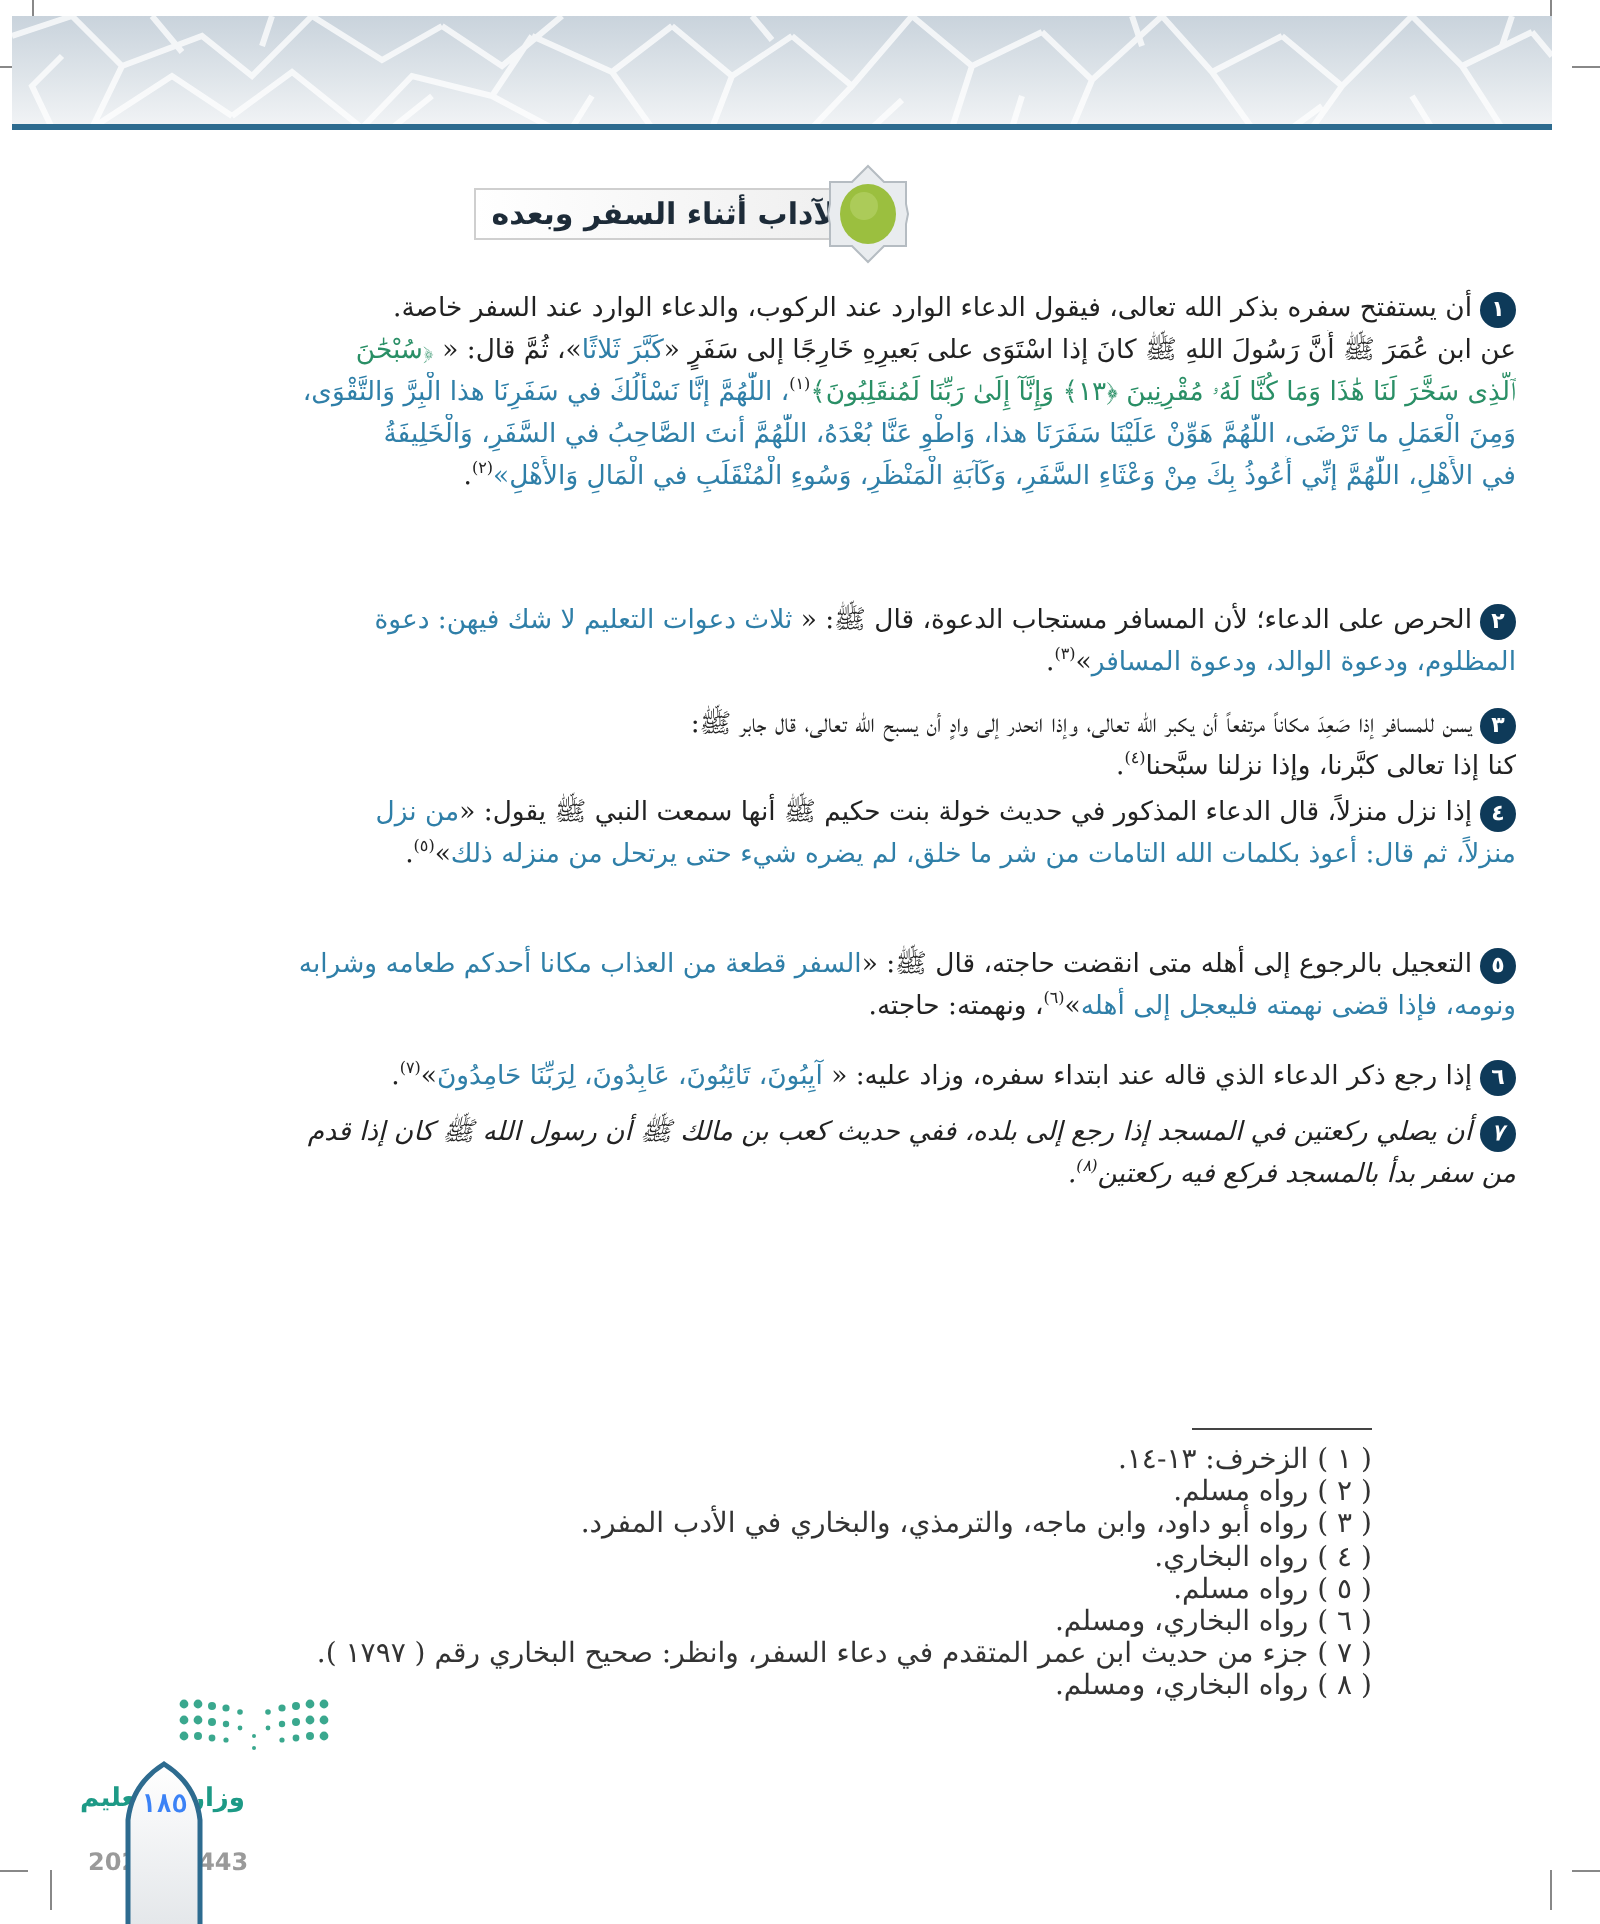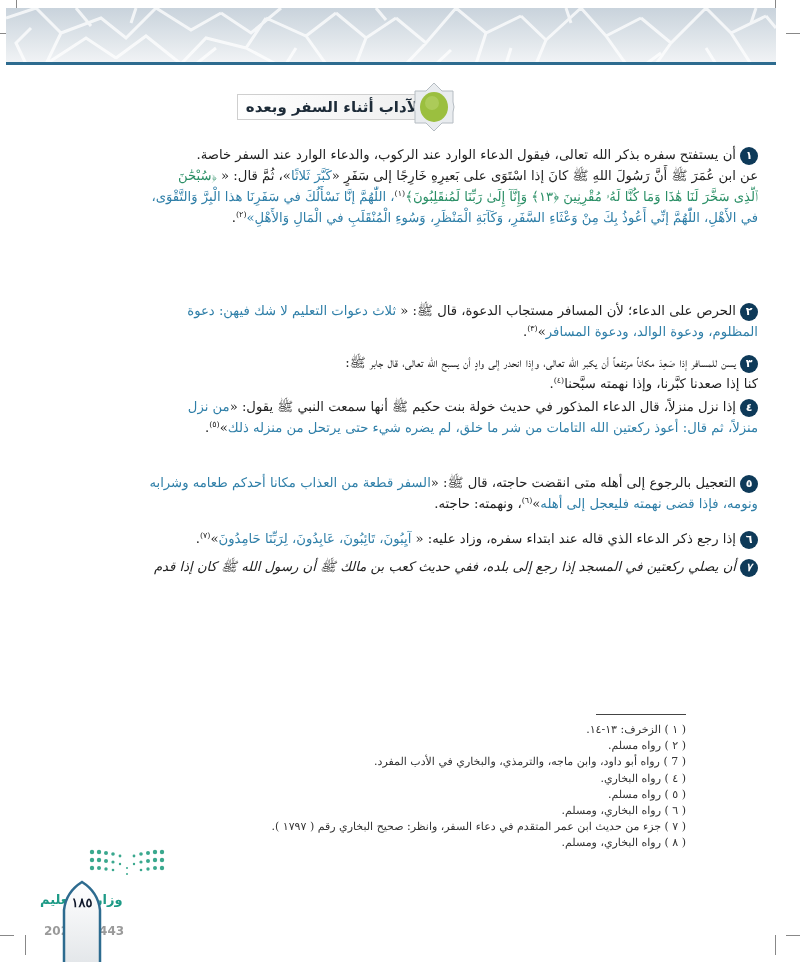--- a/index.html
+++ b/index.html
@@ -31,31 +31,31 @@
     display: inline-block; width: 18px; height: 18px; border-radius: 50%;
     background: #0e3a59; color: #fff; font-size: 11px; line-height: 18px; text-align: center;
     font-family: "DejaVu Sans", sans-serif; font-weight: bold; vertical-align: middle; margin-left: 4px;
   }
   .q { color: #2a8f66; }
   .h { color: #2f7fa8; }
   .sup { font-size: 8px; vertical-align: super; line-height: 0; }
   .line { display: block; white-space: nowrap; overflow: hidden; }
 
   .fn-rule { position: absolute; left: 596px; top: 714px; width: 90px; height: 1px; background: #444; }
-  .footnotes { position: absolute; left: 280px; top: 722px; width: 406px; direction: rtl; text-align: right; font-size: 11px; line-height: 16.2px; color: #333; }
+  .footnotes { position: absolute; left: 280px; top: 722px; width: 406px; direction: rtl; text-align: right; font-size: 14px; line-height: 16.2px; color: #333; }
   .footnotes div { white-space: nowrap; }
 
   .logo { position: absolute; left: 40px; top: 848px; width: 140px; height: 70px; font-weight: bold; }
   .dots { position: absolute; left: 48px; top: 0; }
   .logo-ar { position: absolute; left: 0; top: 44px; font-family: "DejaVu Sans", sans-serif; font-size: 13px; color: #1d9a86; direction: rtl; width: 90px; text-align: left; }
   .logo-en { position: absolute; left: 4px; top: 66px; font-family: "DejaVu Sans", sans-serif; font-size: 7.5px; color: #8a8a8a; white-space: nowrap; margin-top: 48px; }
   .logo-year { position: absolute; left: 4px; top: 76px; font-family: "DejaVu Sans", sans-serif; font-size: 12px; color: #9a9a9a; white-space: nowrap; }
 
   .page-tab { position: absolute; left: 62px; top: 880px; width: 40px; height: 82px; }
-  .page-num { position: absolute; left: 62px; top: 895px; width: 40px; text-align: center; font-family: Liberation Sans, sans-serif; font-weight: bold; font-size: 13px; color: #0f172a; direction: rtl; }
+  .page-num { position: absolute; left: 62px; top: 895px; width: 40px; text-align: center; font-family: Liberation Mono, monospace; font-weight: bold; font-size: 13px; color: #3b82f6; direction: rtl; }
 </style>
 </head>
 <body>
 
 <div class="crop" style="left:0;top:33px;width:14px;height:1px;"></div>
 <div class="crop" style="left:16px;top:0;width:1px;height:14px;"></div>
 <div class="crop" style="left:786px;top:33px;width:14px;height:1px;"></div>
 <div class="crop" style="left:775px;top:0;width:1px;height:14px;"></div>
 <div class="crop" style="left:0;top:935px;width:14px;height:1px;"></div>
 <div class="crop" style="left:25px;top:935px;width:1px;height:20px;"></div>
@@ -79,51 +79,53 @@
     <ellipse cx="21" cy="25" rx="14" ry="15" fill="#9bbf3f"></ellipse>
     <ellipse cx="19" cy="21" rx="7" ry="7" fill="#b8d46a" opacity="0.6"></ellipse>
   </svg>
 </div>
 
 <div class="content" id="content" style="top:0;">
     <div class="item" style="top: 144px;">
       <span class="line"><span class="num">١</span><span>أن يستفتح سفره بذكر الله تعالى، فيقول الدعاء الوارد عند الركوب، والدعاء الوارد عند السفر خاصة.</span></span>
       <span class="line"><span>عن ابن عُمَرَ ﷺ أَنَّ رَسُولَ اللهِ ﷺ كانَ إذا اسْتَوَى على بَعيرِهِ خَارِجًا إلى سَفَرٍ «</span><span class="h">كَبَّرَ ثَلاثًا</span><span>»، ثُمَّ قال: « </span><span class="q">﴿سُبْحَٰنَ</span></span>
       <span class="line"><span class="q">ٱلَّذِى سَخَّرَ لَنَا هَٰذَا وَمَا كُنَّا لَهُۥ مُقْرِنِينَ ﴿١٣﴾ وَإِنَّآ إِلَىٰ رَبِّنَا لَمُنقَلِبُونَ﴾</span><span class="sup">(١)</span><span class="h">، اللّٰهُمَّ إنَّا نَسْأَلُكَ في سَفَرِنَا هذا الْبِرَّ وَالتَّقْوَى،</span></span>
+      <span class="line"><span class="h">وَمِنَ الْعَمَلِ ما تَرْضَى، اللّٰهُمَّ هَوِّنْ عَلَيْنَا سَفَرَنَا هذا، وَاطْوِ عَنَّا بُعْدَهُ، اللّٰهُمَّ أنتَ الصَّاحِبُ في السَّفَرِ، وَالْخَلِيفَةُ</span></span>
       <span class="line"><span class="h">في الأَهْلِ، اللّٰهُمَّ إنِّي أَعُوذُ بِكَ مِنْ وَعْثَاءِ السَّفَرِ، وَكَآبَةِ الْمَنْظَرِ، وَسُوءِ الْمُنْقَلَبِ في الْمَالِ وَالأَهْلِ»</span><span class="sup">(٢)</span><span>.</span></span>
     </div>
     <div class="item" style="top: 300px;">
       <span class="line"><span class="num">٢</span><span>الحرص على الدعاء؛ لأن المسافر مستجاب الدعوة، قال ﷺ: « </span><span class="h">ثلاث دعوات التعليم لا شك فيهن: دعوة</span></span>
       <span class="line"><span class="h">المظلوم، ودعوة الوالد، ودعوة المسافر</span><span>»</span><span class="sup">(٣)</span><span>.</span></span>
     </div>
     <div class="item" style="top: 352px;">
       <span class="line"><span class="num">٣</span><span>يسن للمسافر إذا صَعِدَ مكاناً مرتفعاً أن يكبر الله تعالى، وإذا انحدر إلى وادٍ أن يسبح الله تعالى، قال جابر ﷺ:</span></span>
-      <span class="line"><span>كنا إذا صعدنا كبَّرنا، وإذا نهمته سبَّحنا</span><span class="sup">(٤)</span><span>.</span></span>
+      <span class="line"><span>كنا إذا تعالى كبَّرنا، وإذا نزلنا سبَّحنا</span><span class="sup">(٤)</span><span>.</span></span>
     </div>
     <div class="item" style="top: 396px;">
       <span class="line"><span class="num">٤</span><span>إذا نزل منزلاً، قال الدعاء المذكور في حديث خولة بنت حكيم ﷺ أنها سمعت النبي ﷺ يقول: «</span><span class="h">من نزل</span></span>
-      <span class="line"><span class="h">منزلاً، ثم قال: أعوذ ركعتين الله التامات من شر ما خلق، لم يضره شيء حتى يرتحل من منزله ذلك</span><span>»</span><span class="sup">(٥)</span><span>.</span></span>
+      <span class="line"><span class="h">منزلاً، ثم قال: أعوذ بكلمات الله التامات من شر ما خلق، لم يضره شيء حتى يرتحل من منزله ذلك</span><span>»</span><span class="sup">(٥)</span><span>.</span></span>
     </div>
     <div class="item" style="top: 472px;">
       <span class="line"><span class="num">٥</span><span>التعجيل بالرجوع إلى أهله متى انقضت حاجته، قال ﷺ: «</span><span class="h">السفر قطعة من العذاب مكانا أحدكم طعامه وشرابه</span></span>
       <span class="line"><span class="h">ونومه، فإذا قضى نهمته فليعجل إلى أهله</span><span>»</span><span class="sup">(٦)</span><span>، ونهمته: حاجته.</span></span>
     </div>
     <div class="item" style="top: 528px;">
       <span class="line"><span class="num">٦</span><span>إذا رجع ذكر الدعاء الذي قاله عند ابتداء سفره، وزاد عليه: « </span><span class="h">آيِبُونَ، تَائِبُونَ، عَابِدُونَ، لِرَبِّنَا حَامِدُونَ</span><span>»</span><span class="sup">(٧)</span><span>.</span></span>
     </div>
     <div class="item" style="top: 556px; font-style: italic;">
       <span class="line"><span class="num">٧</span><span>أن يصلي ركعتين في المسجد إذا رجع إلى بلده، ففي حديث كعب بن مالك ﷺ أن رسول الله ﷺ كان إذا قدم</span></span>
+      <span class="line"><span>من سفر بدأ بالمسجد فركع فيه ركعتين</span><span class="sup">(٨)</span><span>.</span></span>
     </div>
   </div>
 
 <div class="fn-rule"></div>
 <div class="footnotes">
   <div>( ١ )  الزخرف: ١٣-١٤.</div>
   <div>( ٢ ) رواه مسلم.</div>
-  <div>( 7 )  رواه أبو داود، وابن ماجه، والترمذي، والبخاري في الأدب المفرد.</div>
+  <div>( ٣ )  رواه أبو داود، وابن ماجه، والترمذي، والبخاري في الأدب المفرد.</div>
   <div>( ٤ )  رواه البخاري.</div>
   <div>( ٥ )  رواه مسلم.</div>
   <div>( ٦ )  رواه البخاري، ومسلم.</div>
   <div>( ٧ )  جزء من حديث ابن عمر المتقدم في دعاء السفر، وانظر: صحيح البخاري رقم ( ١٧٩٧ ).</div>
   <div>( ٨ ) رواه البخاري، ومسلم.</div>
 </div>
 
 <div class="logo">
   <svg class="dots" width="80" height="40">
     <g fill="#3aa88e">

